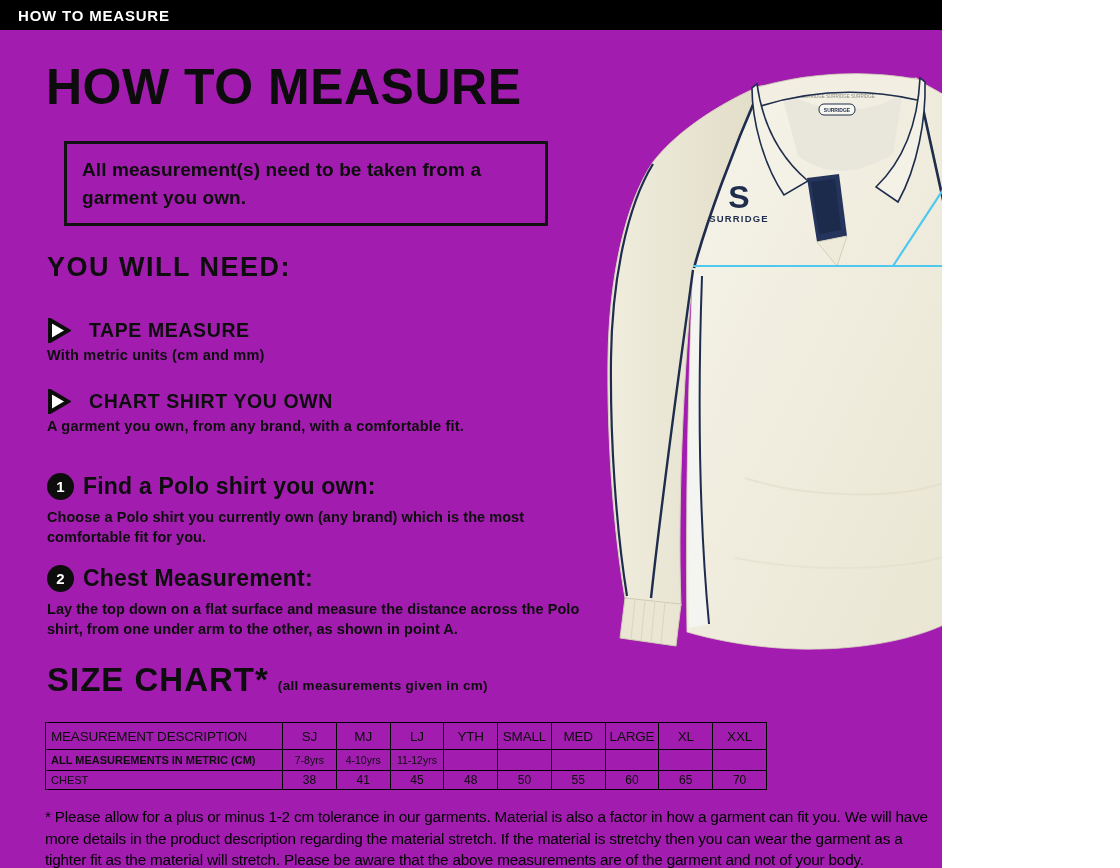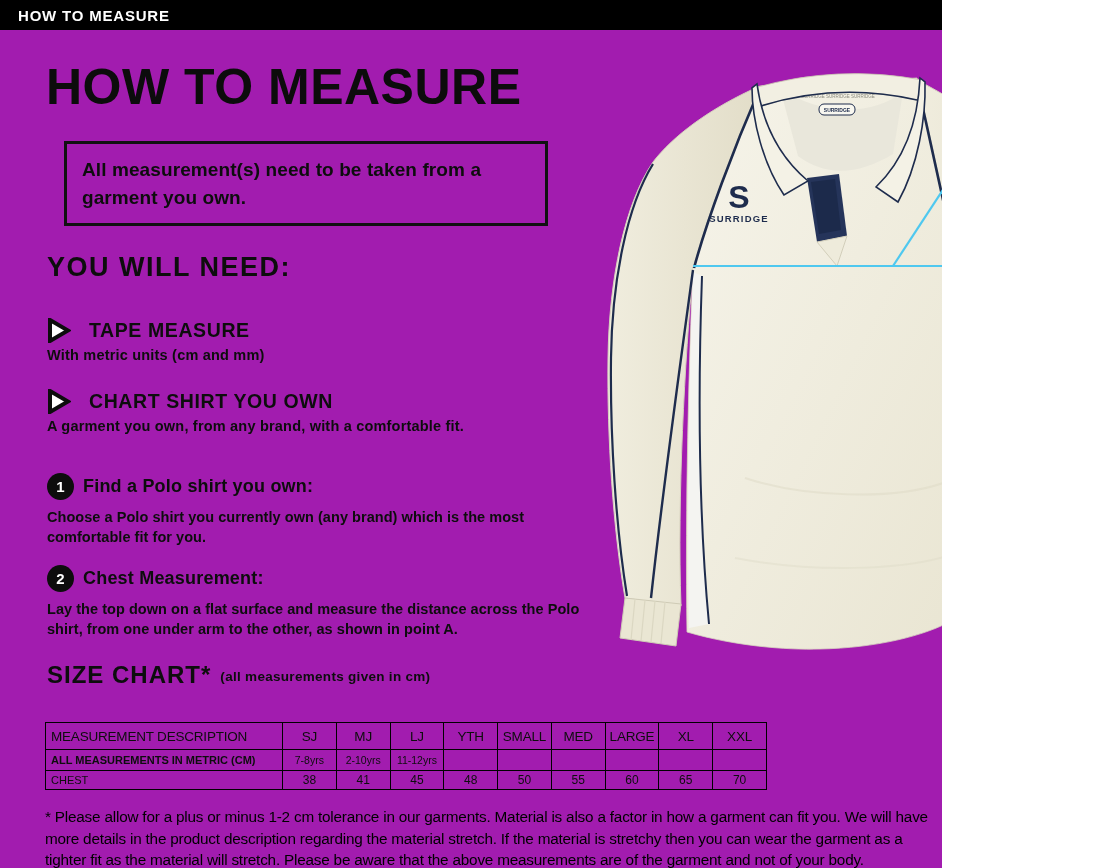--- a/index.html
+++ b/index.html
@@ -29,25 +29,25 @@
   .need-row{display:flex;align-items:center;gap:10px;}
   .tri{width:24px;height:25px;flex:0 0 auto;}
   .need-title{font-size:19.5px;font-weight:800;letter-spacing:.6px;margin-left:8px;}
   .need-desc{font-size:14.5px;font-weight:bold;margin-top:4px;letter-spacing:.2px;white-space:nowrap;}
 
   .step{position:absolute;left:47px;}
   #step1{top:473px;} #step2{top:565px;}
   .step-row{display:flex;align-items:center;gap:9px;}
   .step-num{width:27px;height:27px;border-radius:50%;background:#0d0d0d;color:#fff;
             font-size:15px;font-weight:bold;display:flex;align-items:center;justify-content:center;flex:0 0 auto;}
-  .step-title{font-size:18px;font-weight:800;letter-spacing:.2px;}
+  .step-title{font-size:23px;font-weight:800;letter-spacing:.2px;}
   .step-desc{font-size:14.5px;font-weight:bold;margin-top:7px;width:556px;line-height:1.38;letter-spacing:.05px;}
 
   .size-heading{position:absolute;left:47px;top:663px;display:flex;align-items:flex-end;gap:9px;margin:0;}
-  .size-heading .main{font-size:24px;font-weight:800;letter-spacing:1px;line-height:1;}
+  .size-heading .main{font-size:33px;font-weight:800;letter-spacing:1px;line-height:1;}
   .size-heading .sub{font-size:13.5px;font-weight:bold;padding-bottom:3px;letter-spacing:.3px;}
 
   table.size-table{position:absolute;left:45px;top:722px;width:722px;border-collapse:collapse;table-layout:fixed;}
   .size-table th,.size-table td{border:1.6px solid #000;text-align:center;padding:0;
                                 white-space:nowrap;overflow:hidden;}
   .size-table thead th{font-size:13.5px;font-weight:normal;height:26px;letter-spacing:-.2px;}
   .size-table .first{text-align:left;padding-left:5px;}
   .size-table tr.metric td{font-size:10.5px;height:20px;}
   .size-table tr.metric td.first{font-weight:bold;font-size:11px;}
   .size-table tr.chest td{font-size:12px;height:18px;}
@@ -137,21 +137,21 @@
         <th>MED</th>
         <th>LARGE</th>
         <th>XL</th>
         <th>XXL</th>
       </tr>
     </thead>
     <tbody>
       <tr class="metric">
         <td class="first">ALL MEASUREMENTS IN METRIC (CM)</td>
         <td>7-8yrs</td>
-        <td>2-10yrs</td>
+        <td>4-10yrs</td>
         <td>11-12yrs</td>
         <td></td>
         <td></td>
         <td></td>
         <td></td>
         <td></td>
         <td></td>
       </tr>
       <tr class="chest">
         <td class="first">CHEST</td>

